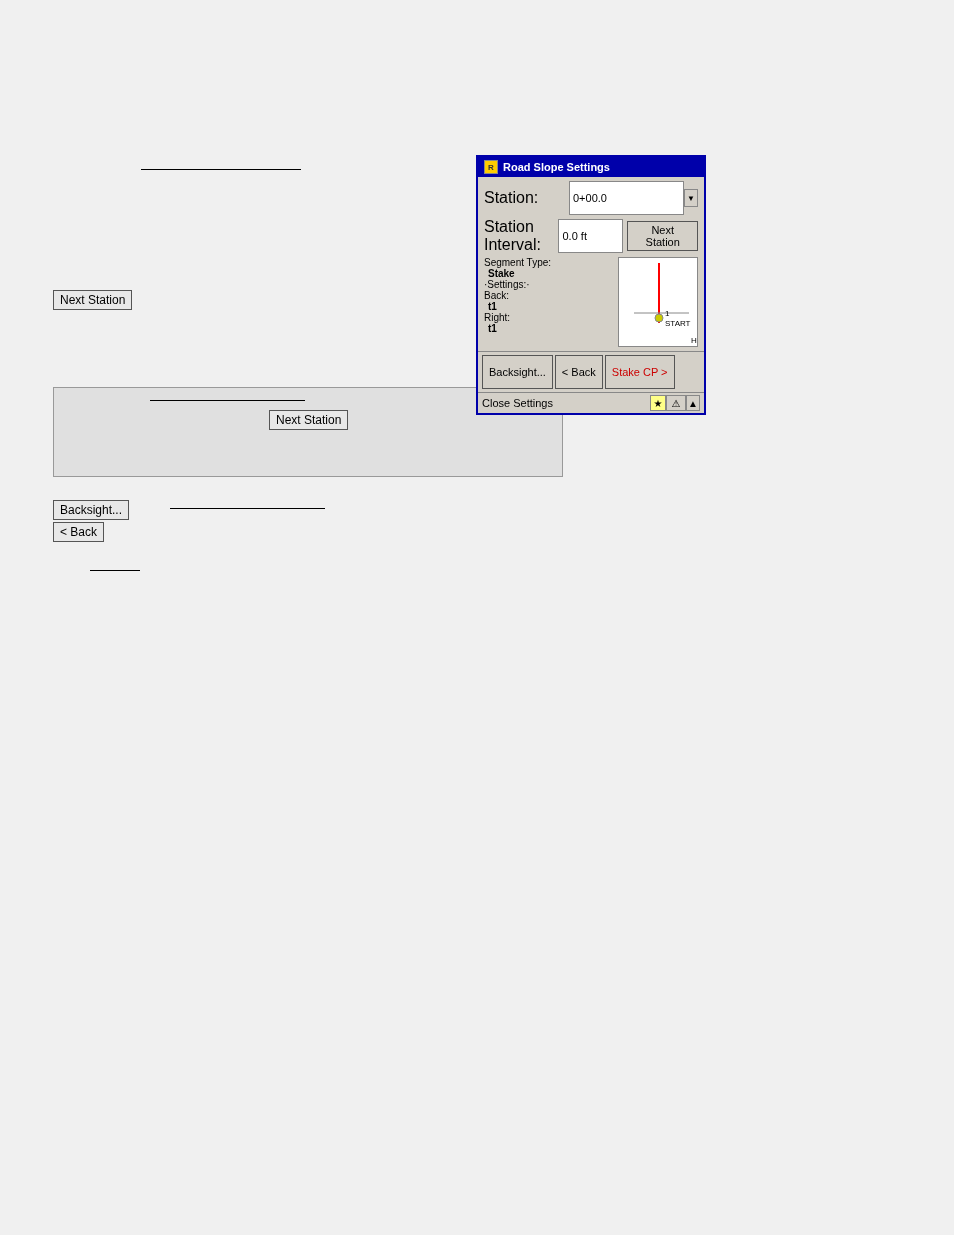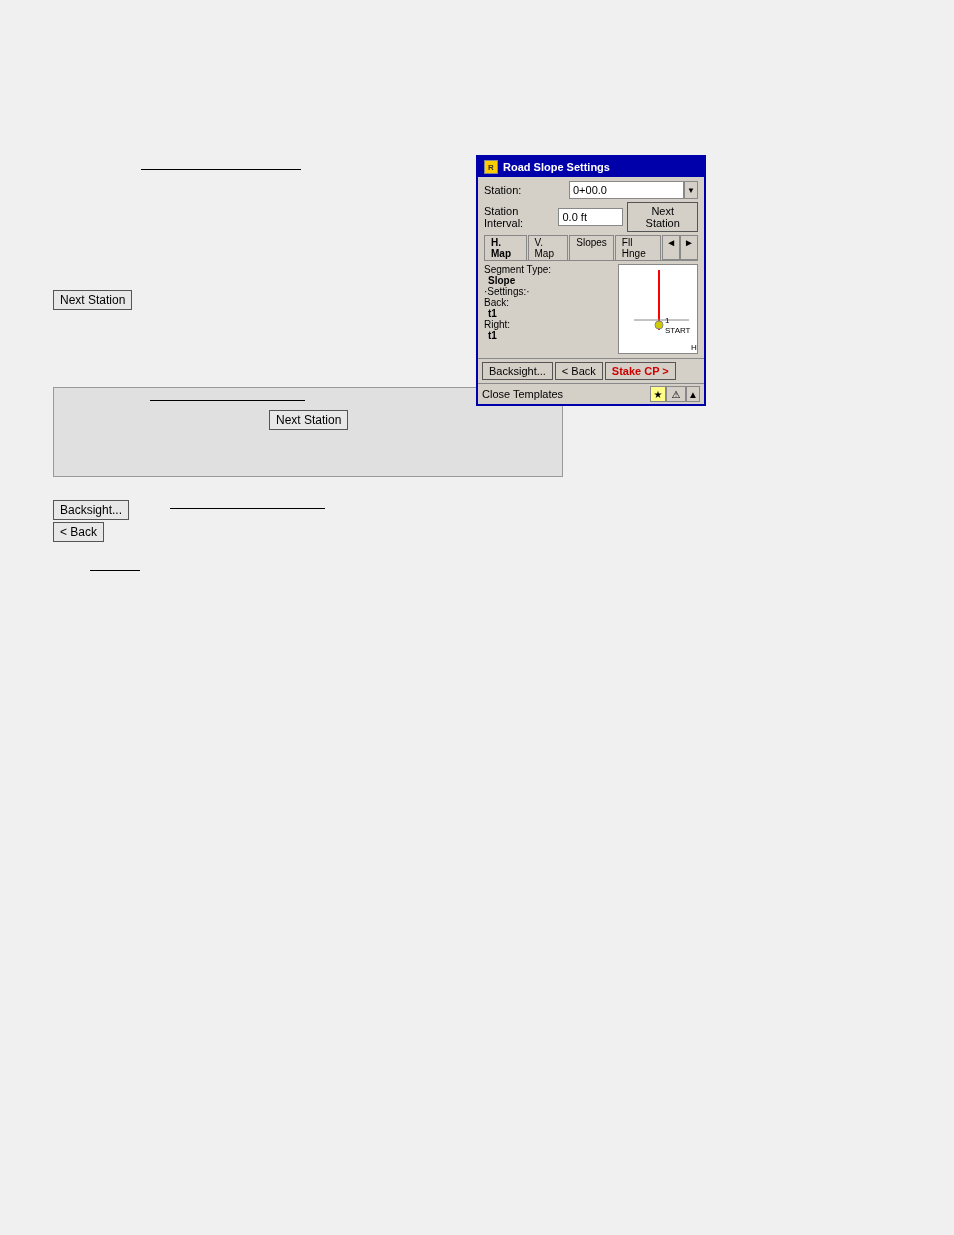--- a/index.html
+++ b/index.html
@@ -53,31 +53,31 @@
     }
 
     .form-row {
       display: flex;
       align-items: center;
       margin-bottom: 3px;
     }
 
     .form-label {
       width: 85px;
-      font-size: 11px;
+      font-size: 16px;
       color: #000;
     }
 
     .form-input {
       flex: 1;
       border: 1px solid #888;
       background: white;
       padding: 1px 3px;
       font-size: 11px;
-      height: 18px;
+      height: 34px;
     }
 
     .form-dropdown {
       width: 14px;
       height: 18px;
       border: 1px solid #888;
       background: #d4d0c8;
       display: flex;
       align-items: center;
       justify-content: center;
@@ -167,26 +167,26 @@
       background: #d4d0c8;
       padding: 2px 6px;
       font-size: 11px;
       cursor: pointer;
       font-family: Tahoma, Arial, sans-serif;
     }
 
     .btn-stake-cp {
       border: 1px solid #555;
       background: #d4d0c8;
-      padding: 2px 6px;
+      padding: 10px 6px;
       font-size: 11px;
       cursor: pointer;
       font-family: Tahoma, Arial, sans-serif;
       color: #cc0000;
-      font-weight: bold;
+      font-weight: normal;
     }
 
     
     .close-settings-bar {
       display: flex;
       align-items: center;
       padding: 2px 4px;
       border-top: 1px solid #888;
       font-size: 11px;
     }
@@ -291,33 +291,25 @@
       <input class="form-input" type="text" value="0+00.0" style="width: 80px;">
       <div class="form-dropdown">▼</div>
     </div>
 
     <div class="form-row">
       <span class="form-label">Station Interval:</span>
       <input class="form-input" type="text" value="0.0 ft" style="width: 65px;">
       <button class="btn-next-station">Next Station</button>
     </div>
 
-    <div class="tabs-row">
-      <div class="tab active">H. Map</div>
-      <div class="tab">V. Map</div>
-      <div class="tab">Slopes</div>
-      <div class="tab">Fll Hnge</div>
-      <div class="tab-arrow">◄</div>
-      <div class="tab-arrow">►</div>
-    </div>
 
     <div class="hmap-area">
       <div class="hmap-info">
         <div>Segment Type:</div>
-        <div style="margin-left:4px;font-weight:bold;">Slope</div>
+        <div style="margin-left:4px;font-weight:bold;">Stake</div>
         <div>·Settings:·</div>
         <div>Back:</div>
         <div style="margin-left:4px;font-weight:bold;">t1</div>
         <div>Right:</div>
         <div style="margin-left:4px;font-weight:bold;">t1</div>
       </div>
       <div class="hmap-canvas">
 
         <svg width="80" height="90" class="map-svg">
 
@@ -338,19 +330,19 @@
 
   </div>
 
   <div class="dialog-footer">
     <button class="btn-backsight">Backsight...</button>
     <button class="btn-back">&lt; Back</button>
     <button class="btn-stake-cp">Stake CP &gt;</button>
   </div>
 
   <div class="close-settings-bar">
-    <span class="close-settings-label">Close Templates</span>
+    <span class="close-settings-label">Close Settings</span>
     <div class="btn-yellow-star">★</div>
     <div class="btn-warning">⚠</div>
     <div class="btn-scroll">▲</div>
   </div>
 
 </div>
 
 </body></html>

